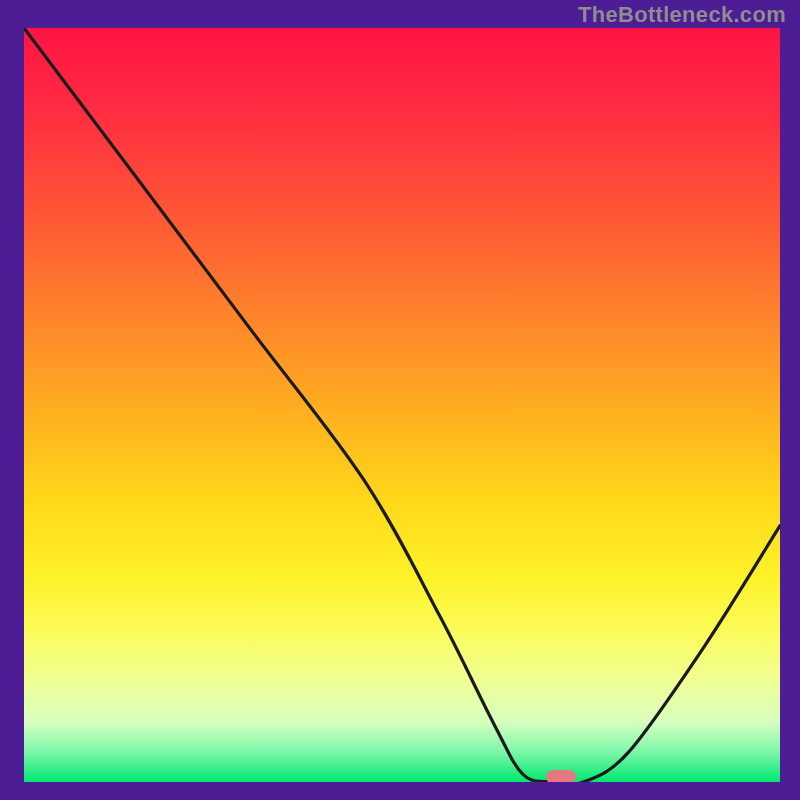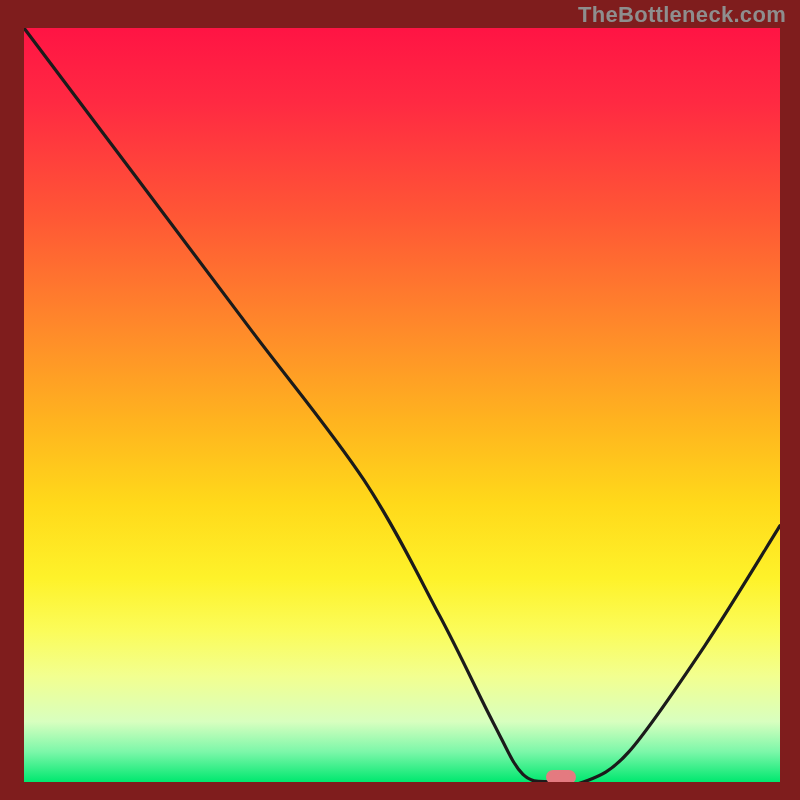--- a/index.html
+++ b/index.html
@@ -7,21 +7,21 @@
     padding: 0;
     width: 800px;
     height: 800px;
     background: #000;
     overflow: hidden;
   }
   .frame {
     position: relative;
     width: 800px;
     height: 800px;
-    background: #7f1d1d;
+    background: #4c1d95;
   }
   .watermark {
     position: absolute;
     top: 2px;
     right: 14px;
     color: #8e8e8e;
     font-family: Arial, Helvetica, sans-serif;
     font-size: 22px;
     font-weight: 600;
     letter-spacing: 0.3px;

